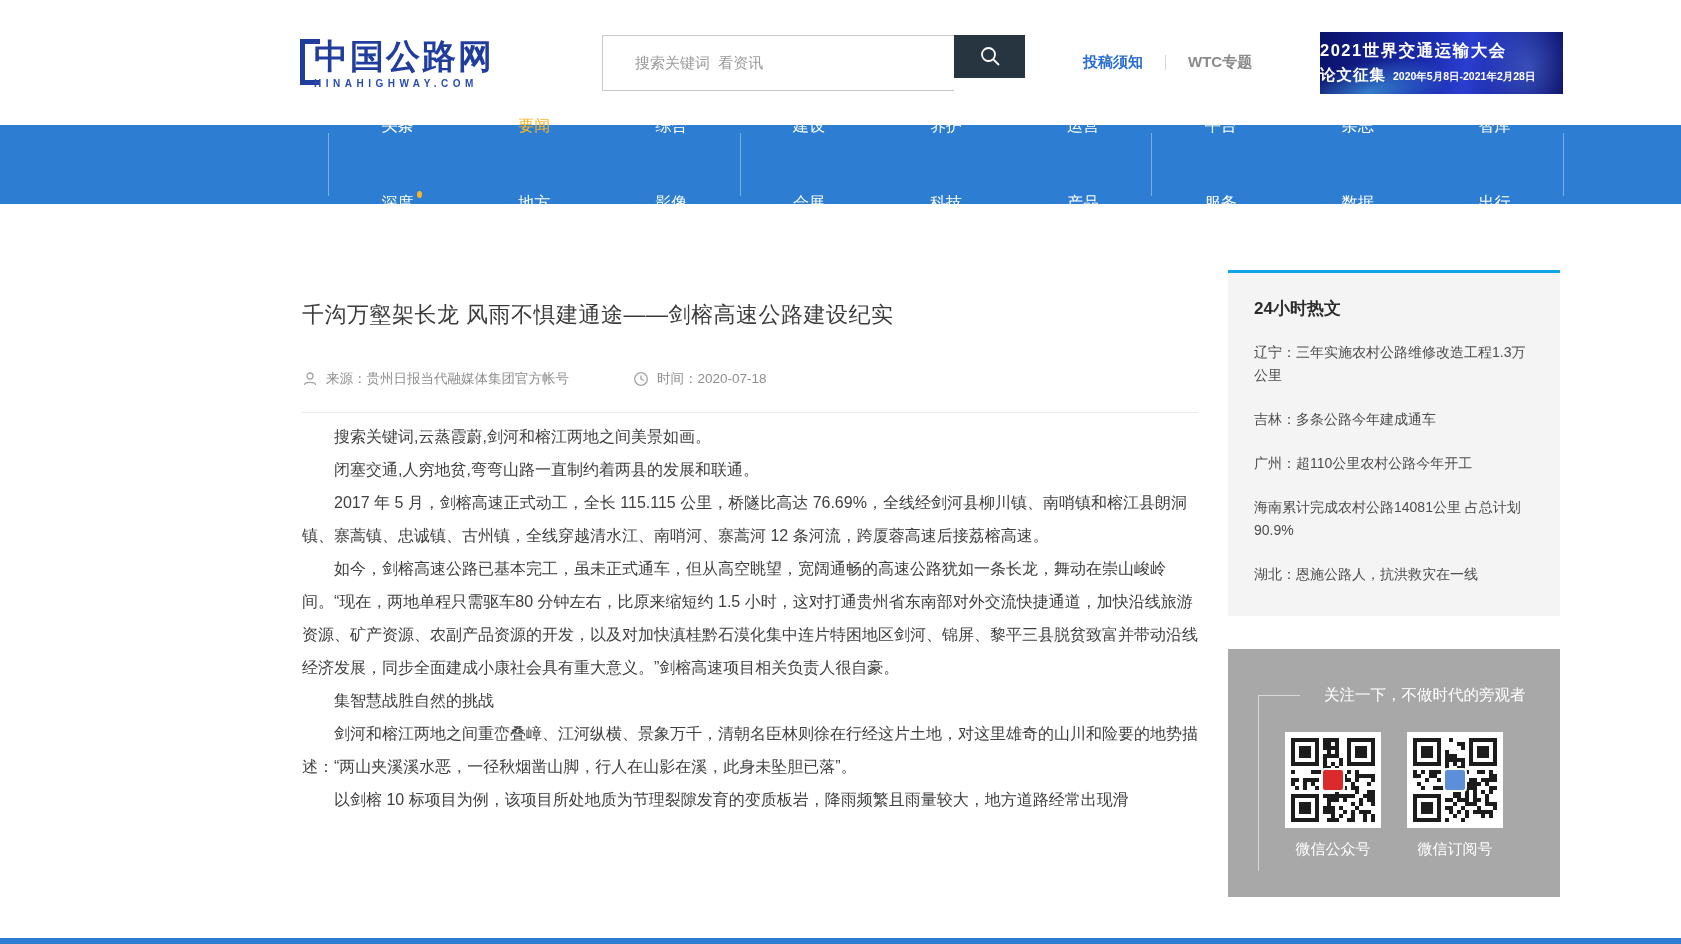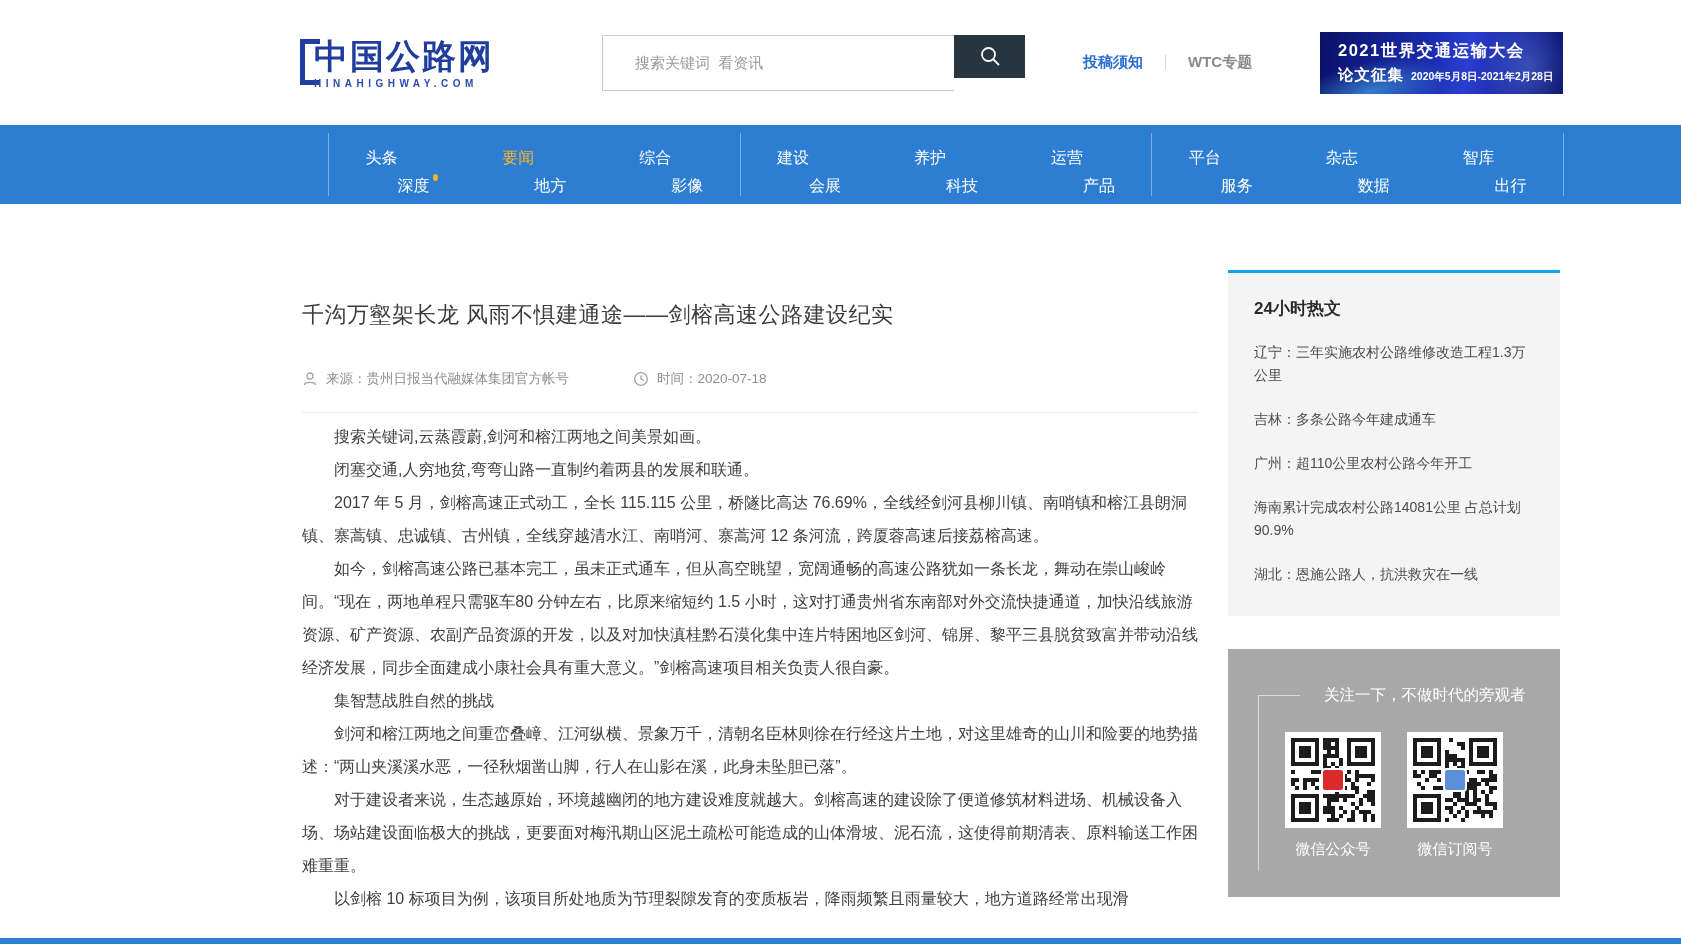--- a/index.html
+++ b/index.html
@@ -42,21 +42,21 @@
     width:71px; height:43px; background:#273540; border:none;
     display:flex; align-items:center; justify-content:center;
   }
   .header-links { display:flex; align-items:center; margin-left:58px; white-space:nowrap; }
   .link-submit { color:#2a6fd0; font-size:15px; font-weight:bold; }
   .link-sep { width:1px; height:15px; background:#d7d7d7; margin:0 22px; }
   .link-wtc { color:#8a8a8a; font-size:15px; font-weight:bold; }
   .banner {
     margin-left:auto; width:243px; height:62px; position:relative; overflow:hidden;
     background:linear-gradient(100deg,#0a1168 0%,#1b2cae 45%,#2a3ed0 60%,#0a1168 100%);
-    display:flex; flex-direction:column; justify-content:center; padding-left:18px;
+    display:flex; flex-direction:column; justify-content:center; padding-left:0;
     color:#fff;
   }
   .banner:before {
     content:""; position:absolute; left:-30px; bottom:-28px; width:160px; height:60px;
     background:radial-gradient(ellipse at center, rgba(80,200,255,.55), rgba(80,200,255,0) 70%);
     transform:rotate(-12deg);
   }
   .banner:after {
     content:""; position:absolute; right:-10px; top:-20px; width:90px; height:110px;
     background:radial-gradient(ellipse at center, rgba(120,160,255,.35), rgba(120,160,255,0) 70%);
@@ -65,21 +65,21 @@
   .banner-line2 { display:flex; align-items:baseline; margin-top:3px; position:relative; z-index:1; }
   .banner-line2-title { font-size:15.5px; font-weight:bold; letter-spacing:1px; }
   .banner-dates { font-size:10.5px; font-weight:bold; margin-left:7px; }
 
   
   .nav { height:79px; background:#2d7ed2; }
   .nav-inner { margin-left:328px; width:1236px; height:100%; display:flex; align-items:stretch; }
   .nav-sep { width:1px; background:rgba(255,255,255,.38); margin:8px 0; }
   .nav-col {
     flex:1; text-align:center; color:#fff; font-size:16px;
-    display:flex; flex-direction:row; justify-content:center;
+    display:flex; flex-direction:column; justify-content:center;
   }
   .nav-top { margin-bottom:12px; position:relative; display:inline-block; align-self:center; }
   .nav-bottom { position:relative; display:inline-block; align-self:center;margin-top:44px; }
   .nav-link { color:#fff; }
   .nav-link.active { color:#fcb426; }
   .nav-dot {
     position:absolute; right:-9px; top:-2px; width:5px; height:7px;
     border-radius:50%; background:#fcb426; display:inline-block;
   }
 
@@ -242,21 +242,20 @@
 
     <div class="divider" data-interactable="false"></div>
 
     <div class="article-body" data-interactable="false">
       <p data-interactable="false">搜索关键词,云蒸霞蔚,剑河和榕江两地之间美景如画。</p>
       <p data-interactable="false">闭塞交通,人穷地贫,弯弯山路一直制约着两县的发展和联通。</p>
       <p data-interactable="false">2017 年 5 月，剑榕高速正式动工，全长 115.115 公里，桥隧比高达 76.69%，全线经剑河县柳川镇、南哨镇和榕江县朗洞镇、寨蒿镇、忠诚镇、古州镇，全线穿越清水江、南哨河、寨蒿河 12 条河流，跨厦蓉高速后接荔榕高速。</p>
       <p data-interactable="false">如今，剑榕高速公路已基本完工，虽未正式通车，但从高空眺望，宽阔通畅的高速公路犹如一条长龙，舞动在崇山峻岭间。“现在，两地单程只需驱车80 分钟左右，比原来缩短约 1.5 小时，这对打通贵州省东南部对外交流快捷通道，加快沿线旅游资源、矿产资源、农副产品资源的开发，以及对加快滇桂黔石漠化集中连片特困地区剑河、锦屏、黎平三县脱贫致富并带动沿线经济发展，同步全面建成小康社会具有重大意义。”剑榕高速项目相关负责人很自豪。</p>
       <p data-interactable="false">集智慧战胜自然的挑战</p>
       <p data-interactable="false">剑河和榕江两地之间重峦叠嶂、江河纵横、景象万千，清朝名臣林则徐在行经这片土地，对这里雄奇的山川和险要的地势描述：“两山夹溪溪水恶，一径秋烟凿山脚，行人在山影在溪，此身未坠胆已落”。</p>
-      <p data-interactable="false">对于建设者来说，生态越原始，环境越幽闭的地方建设难度就越大。剑榕高速的建设除了便道修筑材料进场、机械设备入场、场站建设面临极大的挑战，更要面对梅汛期山区泥土疏松可能造成的山体滑坡、泥石流，这使得前期清表、原料输送工作困难重重。</p>
       <p data-interactable="false">以剑榕 10 标项目为例，该项目所处地质为节理裂隙发育的变质板岩，降雨频繁且雨量较大，地方道路经常出现滑</p>
     </div>
   </div>
 
   <div class="sidebar">
     <div class="hot-box" data-interactable="false">
       <div class="hot-title" data-interactable="false">24小时热文</div>
       <div class="hot-item" data-interactable="true">辽宁：三年实施农村公路维修改造工程1.3万公里</div>
       <div class="hot-item" data-interactable="true">吉林：多条公路今年建成通车</div>
       <div class="hot-item" data-interactable="true">广州：超110公里农村公路今年开工</div>

